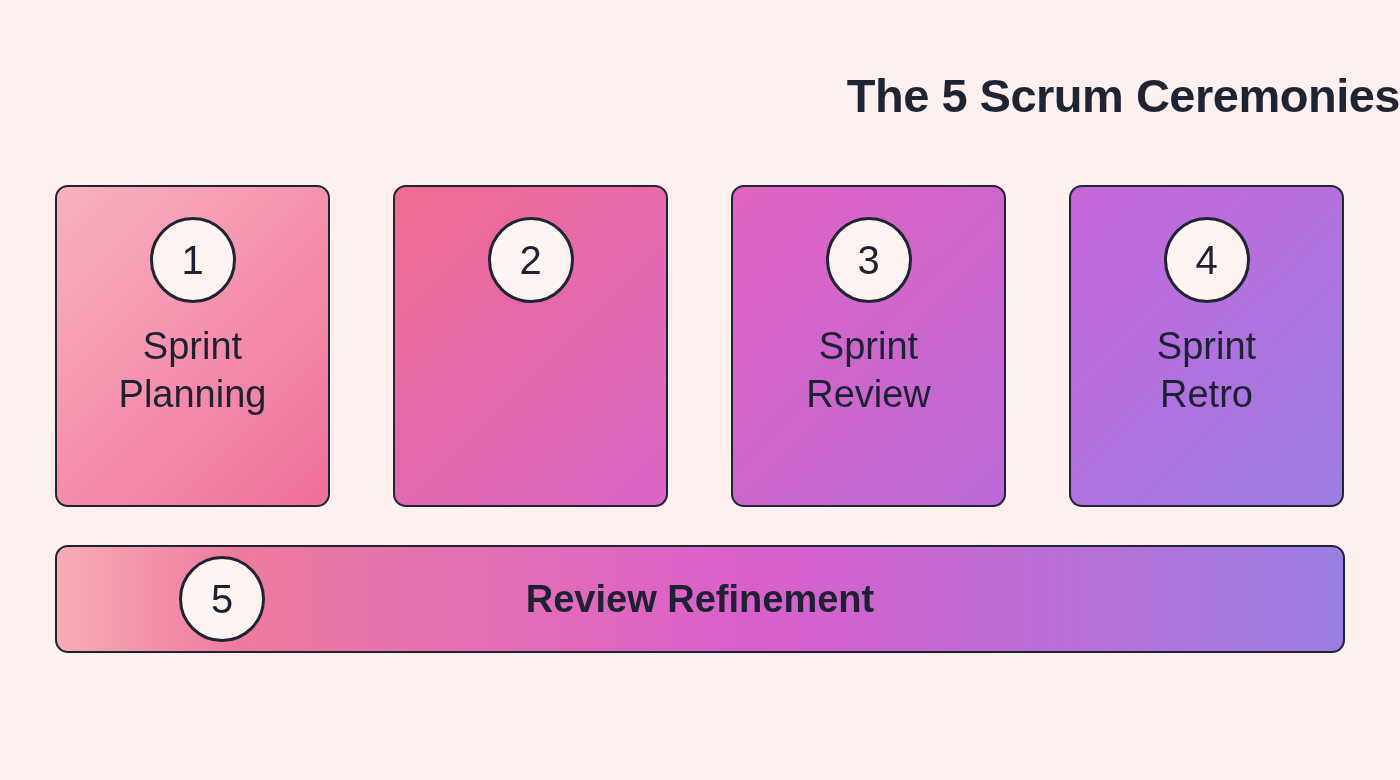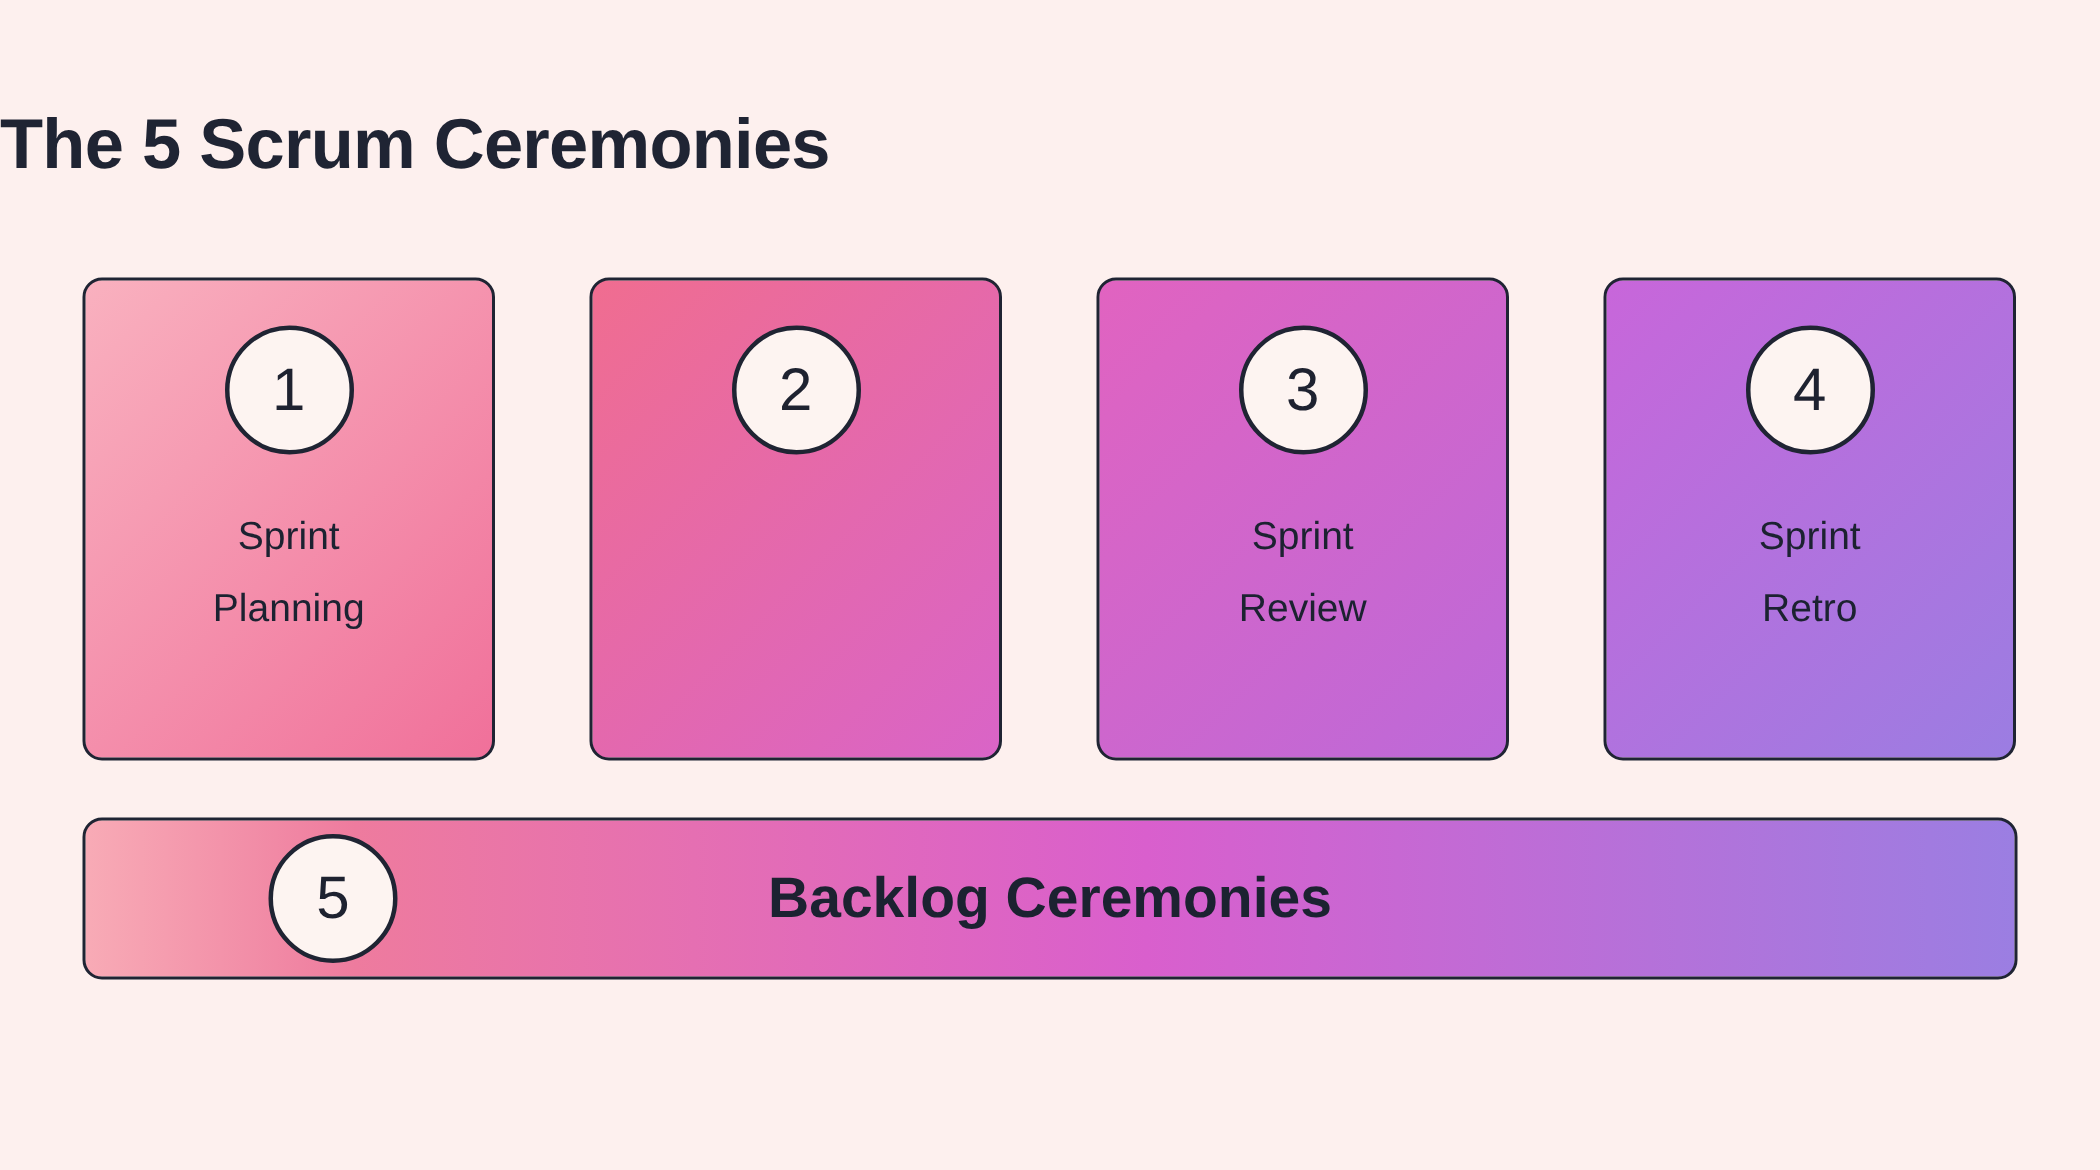--- a/index.html
+++ b/index.html
@@ -13,21 +13,21 @@
     font-family: "Liberation Sans", "DejaVu Sans", sans-serif;
     color: #1e2230;
     position: relative;
     overflow: hidden;
   }
   .title {
     position: absolute;
     top: 68px;
     left: 0;
     width: 100%;
-    text-align: left;
+    text-align: right;
     font-size: 47px;
     font-weight: 700;
     letter-spacing: -0.5px;
     color: #1f2433;
     margin: 0;
   }
   .cards-row {
     position: absolute;
     top: 185px;
     left: 55px;
@@ -54,22 +54,22 @@
     background: #fdf4f1;
     display: flex;
     align-items: center;
     justify-content: center;
     font-size: 40px;
     font-weight: 500;
     color: #1e2230;
     flex: 0 0 auto;
   }
   .card-label {
-    margin-top: 30px;
-    font-size: 26px;
+    margin-top: 19px;
+    font-size: 38px;
     font-weight: 500;
     line-height: 48px;
     text-align: center;
     white-space: pre-line;
     color: #1c2231;
   }
   .banner {
     box-sizing: border-box;
     position: absolute;
     top: 545px;
@@ -134,16 +134,16 @@
       <div class="card-label">Sprint
 Retro</div>
     </div>
 
   </section>
 
   <div class="banner" style="background: linear-gradient(90deg, rgb(248, 171, 182) 0%, rgb(238, 123, 158) 14%, rgb(217, 95, 205) 55%, rgb(155, 126, 226) 100%);">
     <div class="step-circle">
       <span>5</span>
     </div>
-    <div class="banner-label">Backlog Ceremonies</div>
+    <div class="banner-label">Review Refinement</div>
   </div>
 
 </main>
 
 </body></html>

